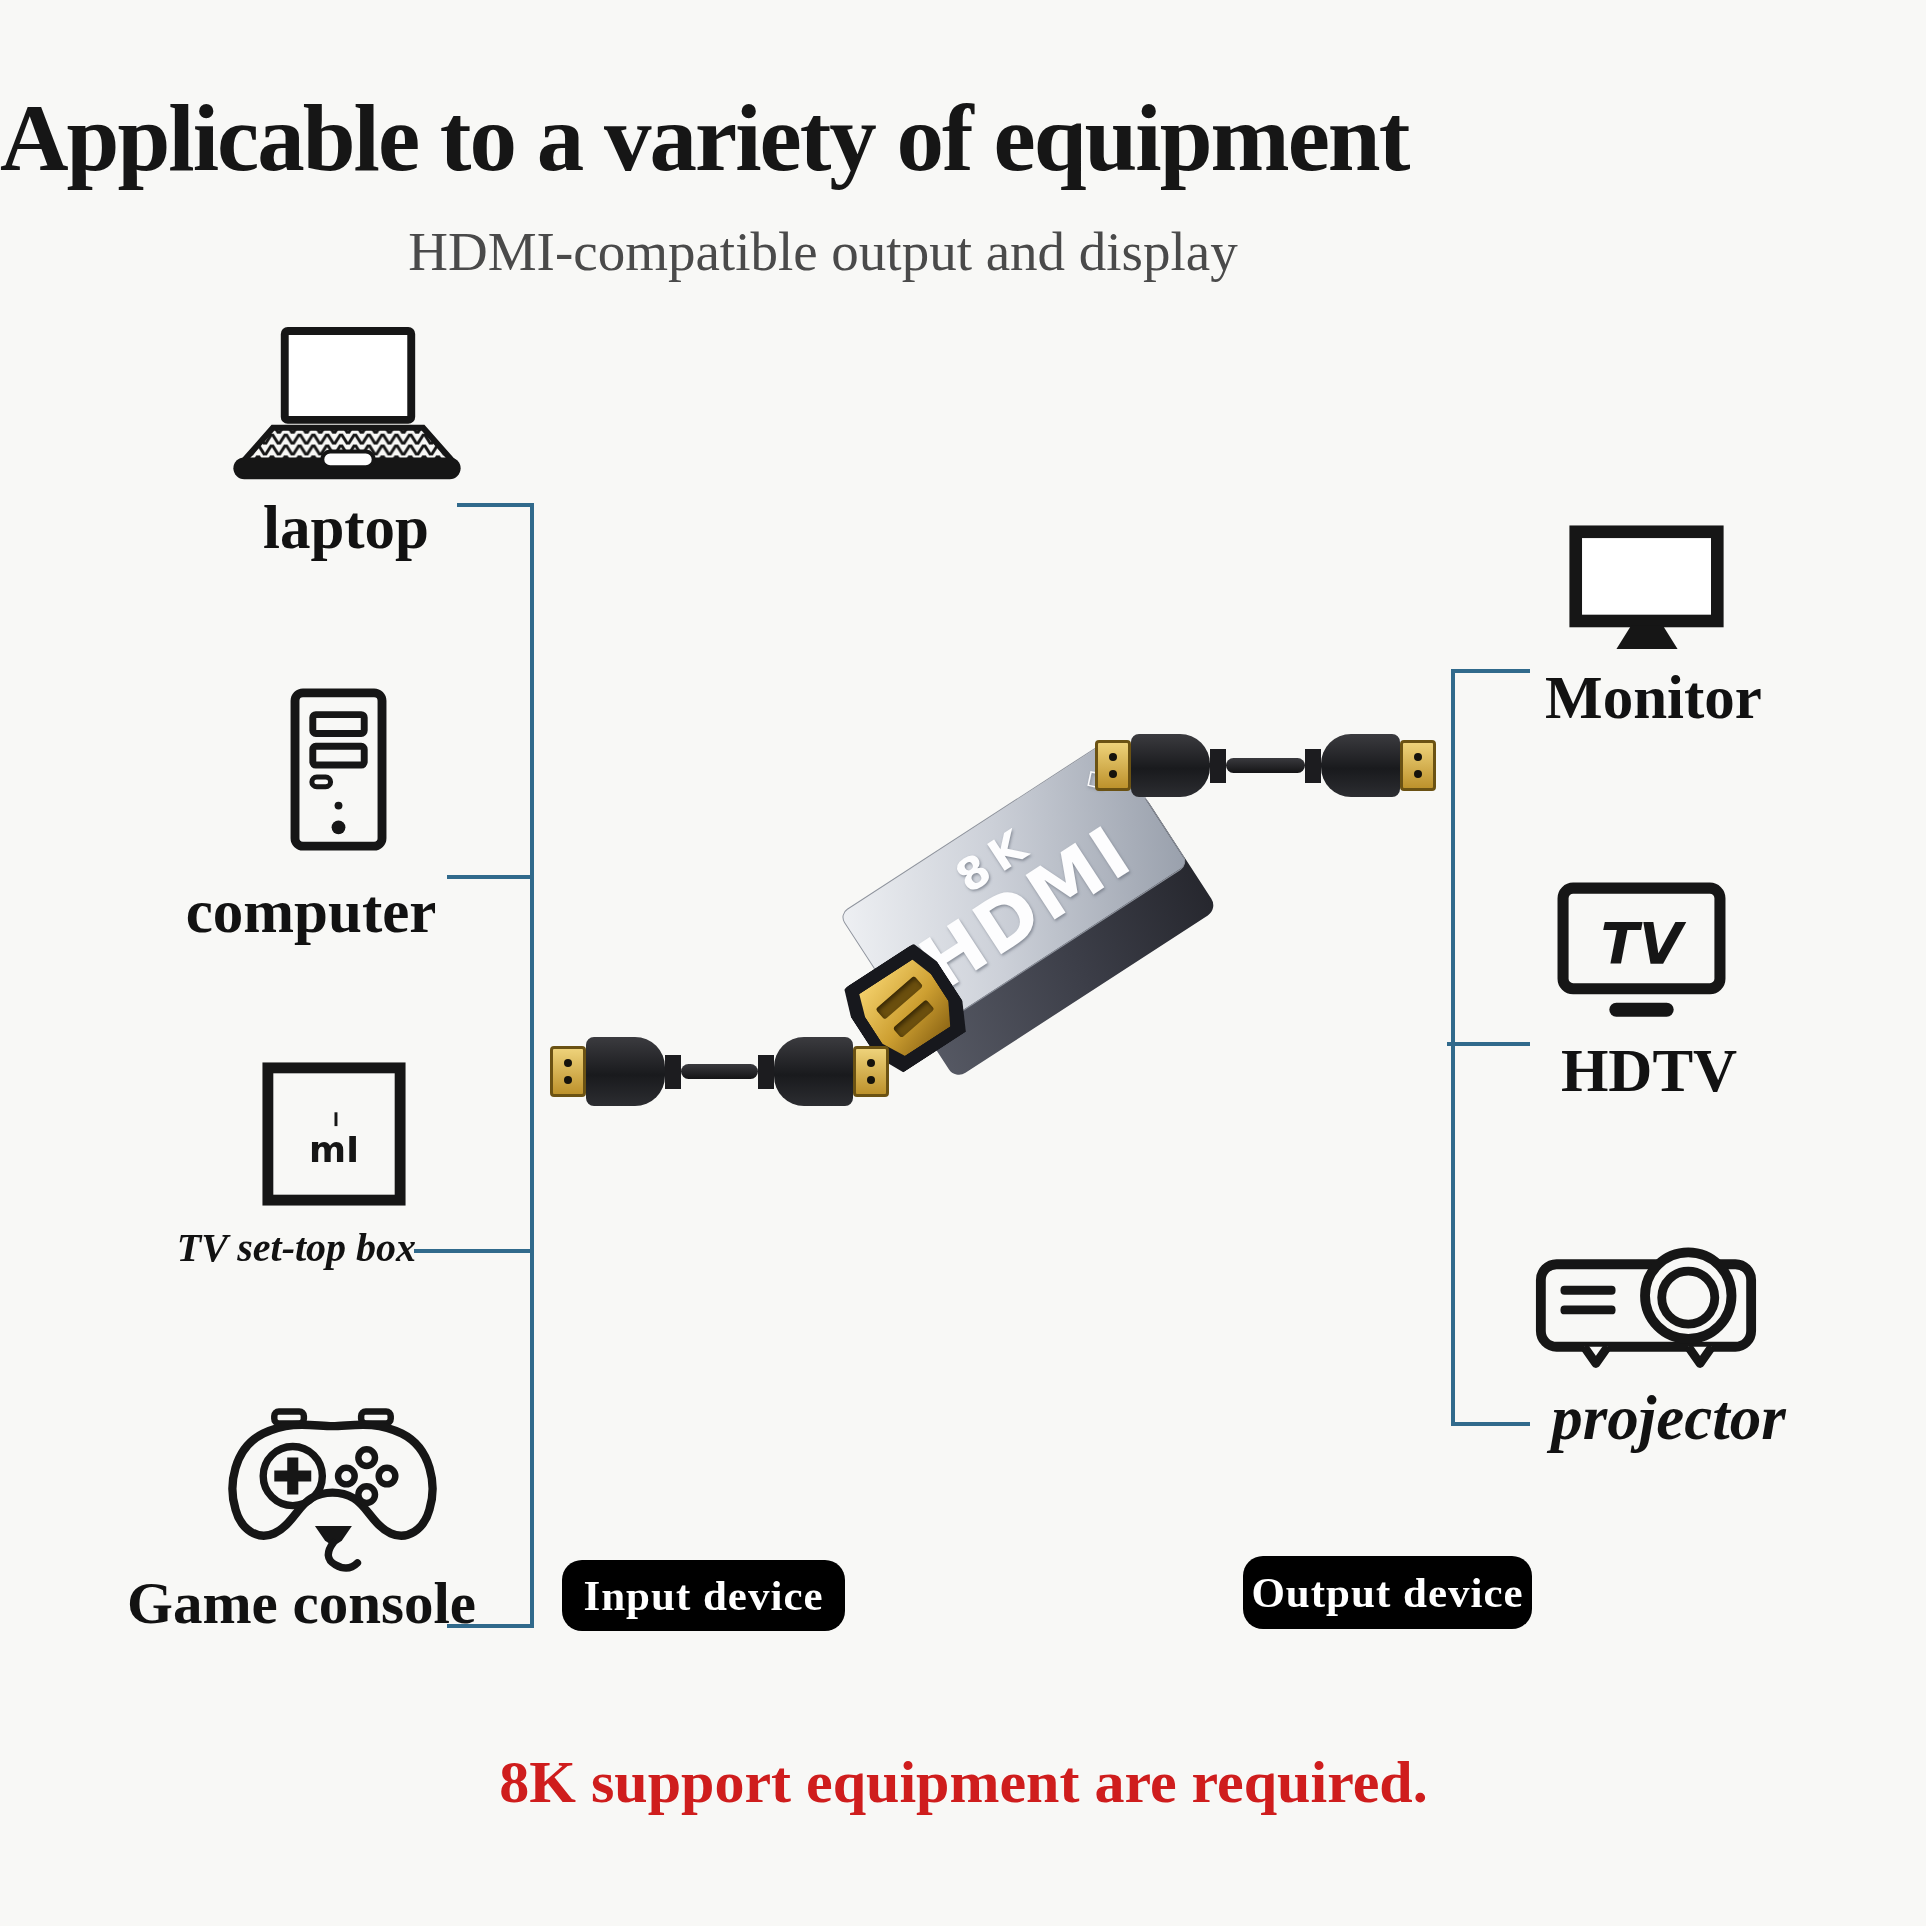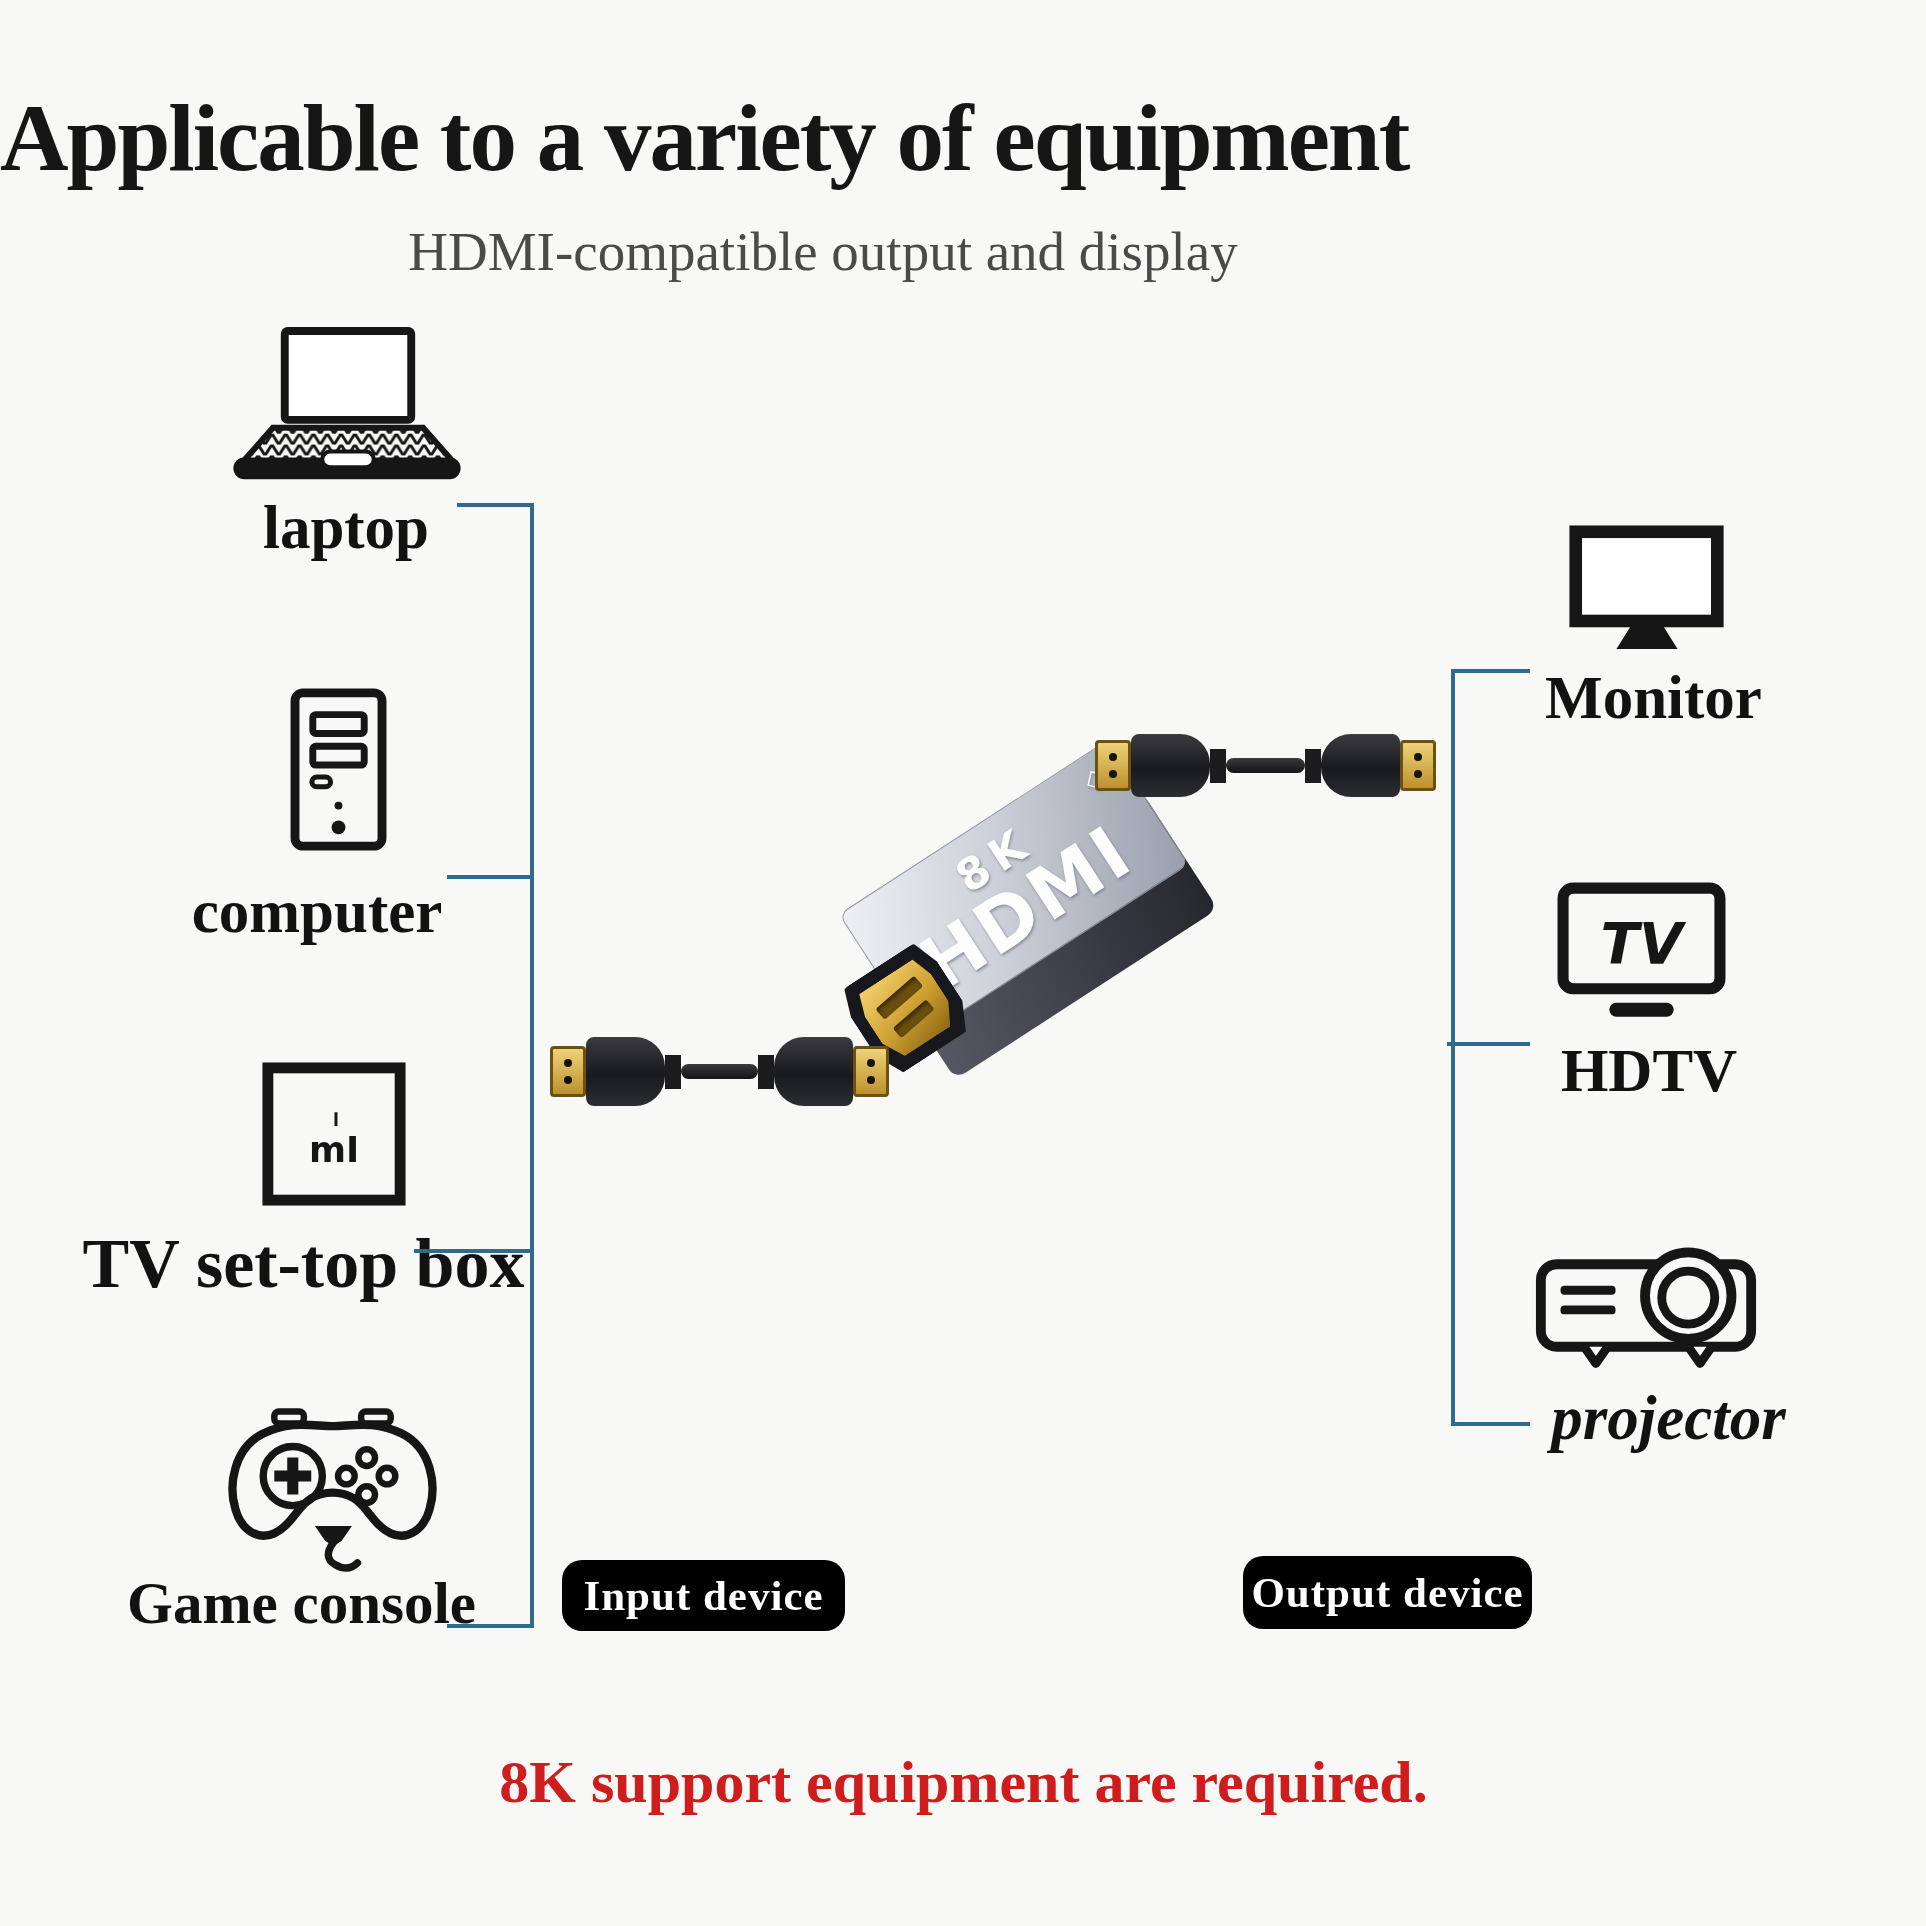--- a/index.html
+++ b/index.html
@@ -130,30 +130,30 @@
 <div class="abs" style="left:285px;top:685px;width:109px;height:173px;">
   <svg width="109" height="173" viewBox="0 0 110 175">
     <rect x="10" y="8" width="88" height="155" rx="8" fill="none" stroke="#161616" stroke-width="9"></rect>
     <rect x="28" y="30" width="52" height="19" rx="3" fill="none" stroke="#161616" stroke-width="7"></rect>
     <rect x="28" y="62" width="52" height="19" rx="3" fill="none" stroke="#161616" stroke-width="7"></rect>
     <rect x="27" y="93" width="19" height="10" rx="5" fill="none" stroke="#161616" stroke-width="5"></rect>
     <circle cx="54" cy="122" r="4" fill="#161616"></circle>
     <circle cx="54" cy="144" r="7" fill="#161616"></circle>
   </svg>
 </div>
-<div class="abs dev-label" style="left:129px;top:877px;width:376px;font-size:61px;">computer</div>
+<div class="abs dev-label" style="left:123px;top:877px;width:376px;font-size:61px;">computer</div>
 
 <div class="abs" style="left:259px;top:1059px;width:150px;height:150px;">
   <svg width="150" height="150" viewBox="0 0 152 152">
     <rect x="9" y="9" width="134" height="134" fill="none" stroke="#161616" stroke-width="11"></rect>
     <line x1="78" y1="54" x2="78" y2="68" stroke="#161616" stroke-width="3"></line>
     <text x="76" y="104" text-anchor="middle" font-size="36" fill="#161616" style="font-family:'DejaVu Sans',sans-serif;">mI</text>
   </svg>
 </div>
-<div class="abs dev-label" style="left:56px;top:1224px;width:495px;font-size:70px;">TV set-top box</div>
+<div class="abs dev-label" style="left:49px;top:1224px;width:495px;font-size:40px;font-style:italic;">TV set-top box</div>
 
 <div class="abs" style="left:226px;top:1404px;width:213px;height:170px;">
   <svg width="213" height="170" viewBox="0 0 230 184">
     <rect x="52" y="8" width="32" height="13" rx="5" fill="none" stroke="#161616" stroke-width="7"></rect>
     <rect x="146" y="8" width="32" height="13" rx="5" fill="none" stroke="#161616" stroke-width="7"></rect>
     <path d="M40,32 C70,17 95,24 115,24 C135,24 160,17 190,32 C222,48 228,88 220,114
              C214,136 196,148 178,140 C160,132 152,110 138,102 C124,94 106,94 92,102
              C78,110 70,132 52,140 C34,148 16,136 10,114 C2,88 8,48 40,32 Z" fill="none" stroke="#161616" stroke-width="9"></path>
     <circle cx="72" cy="78" r="32" fill="none" stroke="#161616" stroke-width="8"></circle>
     <path d="M66,58 h12 v14 h14 v12 h-14 v14 h-12 v-14 h-14 v-12 h14 z" fill="#161616"></path>

